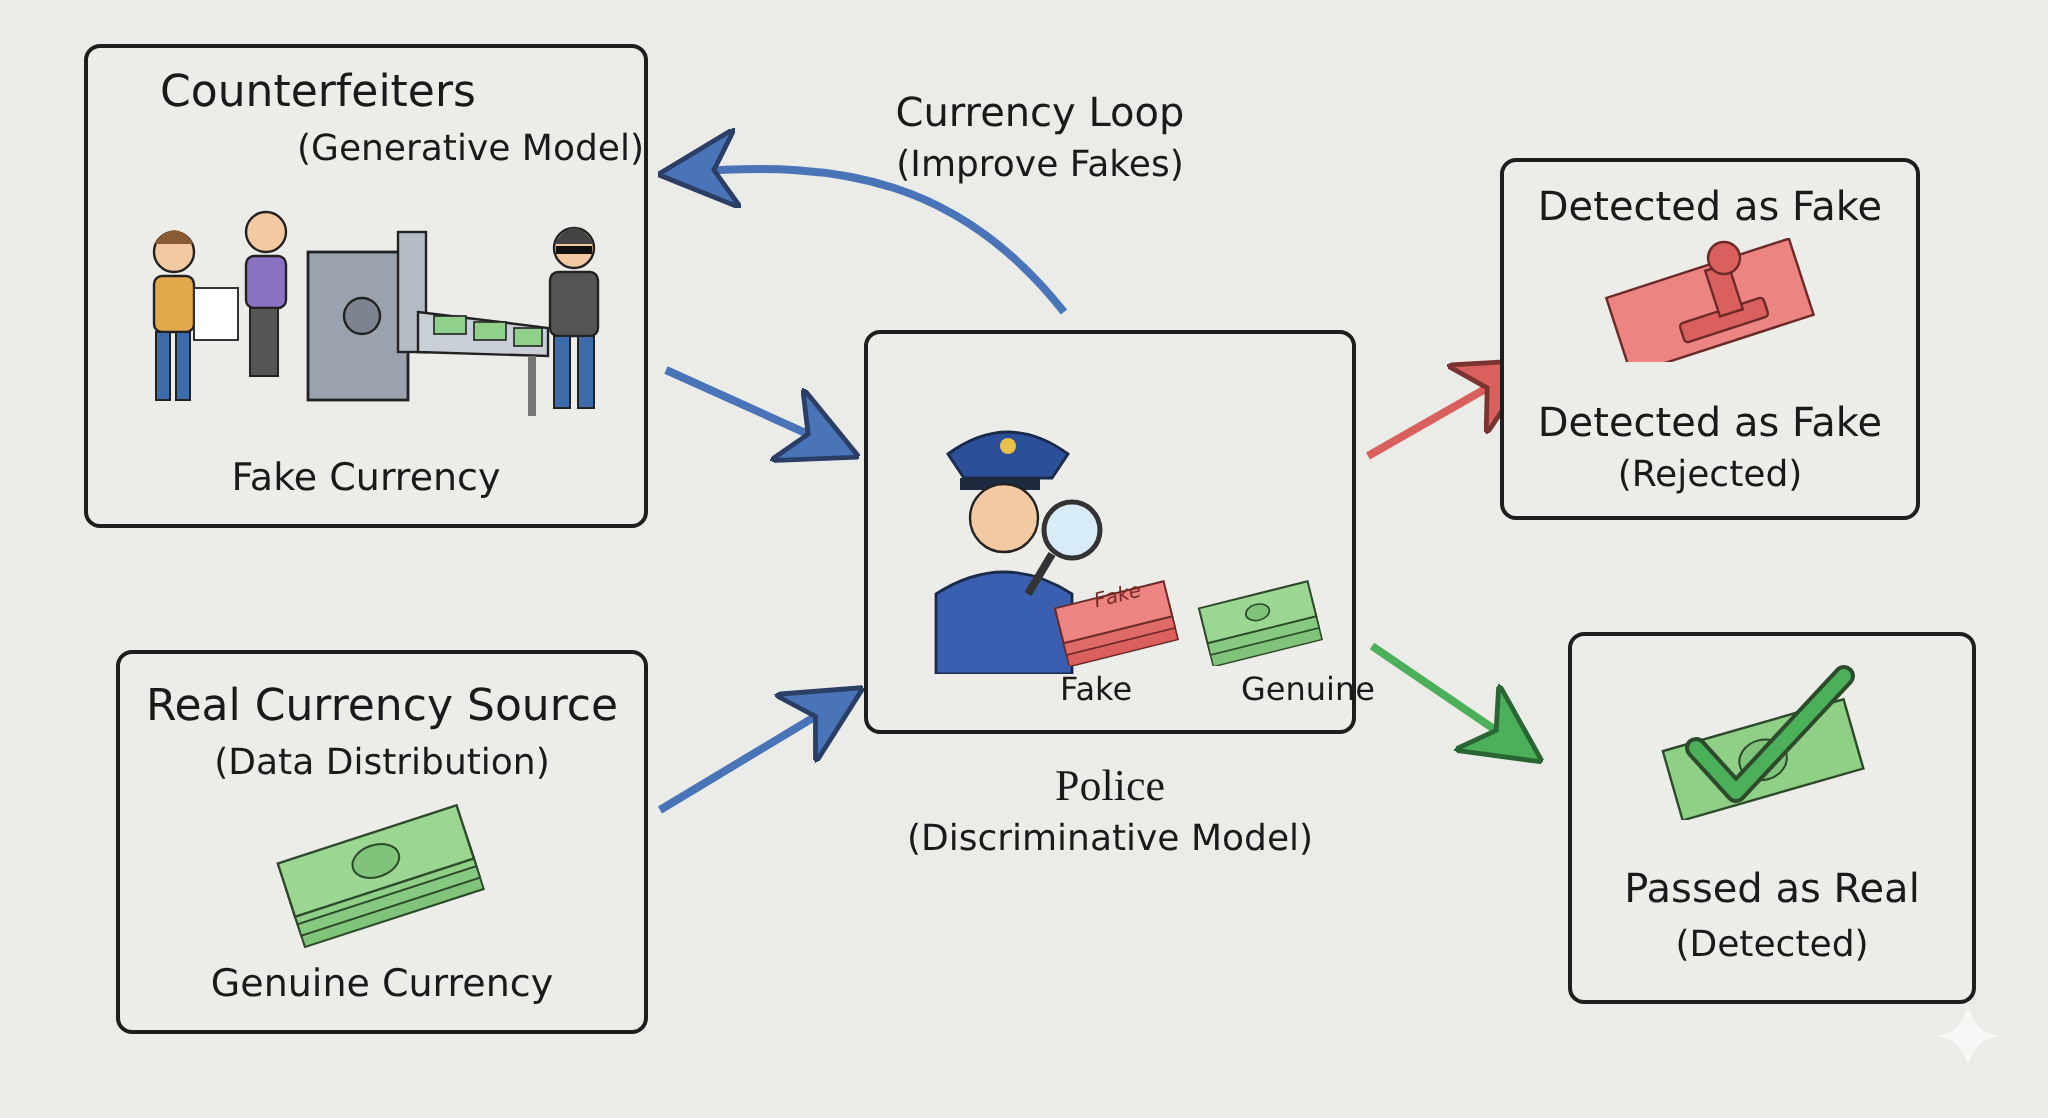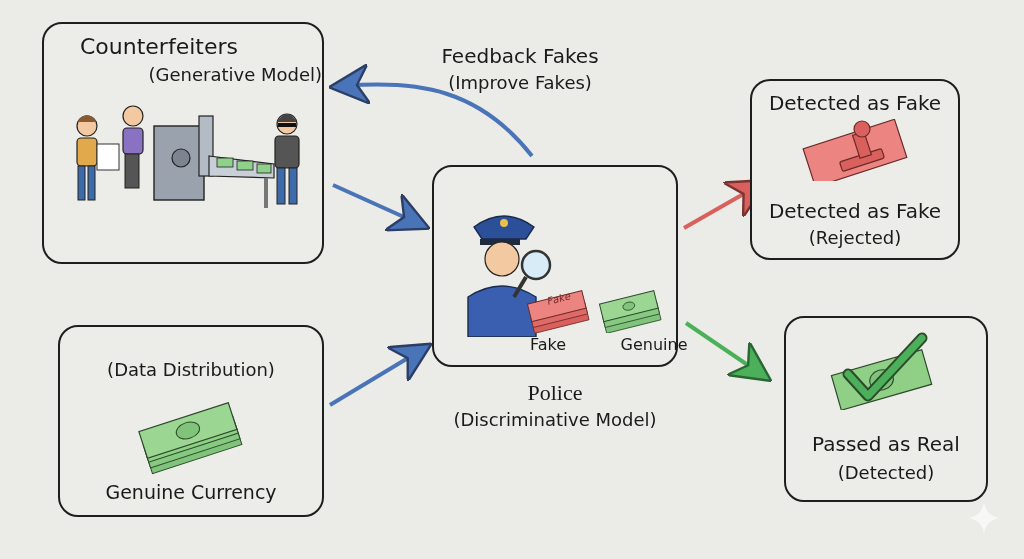--- a/index.html
+++ b/index.html
@@ -5,21 +5,21 @@
     html, body { margin: 0; padding: 0; }
     body {
       width: 1024px; height: 559px; position: relative; overflow: hidden;
       background: #ebebe8;
       font-family: "DejaVu Sans", sans-serif;
       color: #1a1a1a;
     }
     .box {
       position: absolute;
       border: 2.5px solid #1e1e1e;
-      border-radius: 20px;
+      border-radius: 8px;
       background: #ecece9;
       box-sizing: border-box;
     }
     .title { position: absolute; left: 0; right: 0; text-align: center; font-size: 22px; }
     .subtitle { position: absolute; left: 0; right: 0; text-align: center; font-size: 18px; }
     .caption { position: absolute; left: 0; right: 0; text-align: center; font-size: 19px; }
     .free { position: absolute; text-align: center; }
     svg.arrows { position: absolute; left: 0; top: 0; }
     .illus { position: absolute; }
   </style>
@@ -78,37 +78,39 @@
 
     <g>
       <circle cx="228" cy="28" r="10" fill="#f2c9a0" stroke="#222" stroke-width="1.2"></circle>
       <path d="M218,26 q10,-16 20,0 z" fill="#444"></path>
       <rect x="219" y="27" width="18" height="4" fill="#111"></rect>
       <rect x="216" y="40" width="24" height="32" rx="4" fill="#555" stroke="#222" stroke-width="1.2"></rect>
       <rect x="218" y="72" width="8" height="36" fill="#3d6aa8" stroke="#222" stroke-width="1"></rect>
       <rect x="230" y="72" width="8" height="36" fill="#3d6aa8" stroke="#222" stroke-width="1"></rect>
     </g>
   </svg>
+  <div class="caption" style="top:204px;">Fake Currency</div>
 </div>
 
 <div class="box" style="left:58px; top:325px; width:266px; height:192px;">
-  <div class="subtitle" style="top:32px;">(Data Distribution)</div>
+  <div class="title" style="top:14px;">Real Currency Source</div>
+  <div class="subtitle" style="top:44px;">(Data Distribution)</div>
   <svg class="illus" width="110" height="75" style="left:76px; top:75px;" viewBox="0 0 110 75">
     <g transform="rotate(-18 55 38)">
       <rect x="8" y="40" width="94" height="18" fill="#7fc47a" stroke="#2d4a2b" stroke-width="1"></rect>
       <rect x="8" y="34" width="94" height="18" fill="#86c980" stroke="#2d4a2b" stroke-width="1"></rect>
       <rect x="8" y="28" width="94" height="18" fill="#8fcf86" stroke="#2d4a2b" stroke-width="1"></rect>
       <rect x="8" y="14" width="94" height="28" fill="#9bd792" stroke="#2d4a2b" stroke-width="1.2"></rect>
       <ellipse cx="55" cy="28" rx="12" ry="8" fill="#7fc47a" stroke="#2d4a2b" stroke-width="1"></ellipse>
     </g>
   </svg>
   <div class="caption" style="top:154px;text-align:center;">Genuine Currency</div>
 </div>
 
-<div class="free" style="left:420px; top:44px; width:200px; font-size:20px;">Feedback Fakes</div>
+<div class="free" style="left:420px; top:44px; width:200px; font-size:20px;">Currency Loop</div>
 <div class="free" style="left:420px; top:72px; width:200px; font-size:18px;">(Improve Fakes)</div>
 
 <div class="box" style="left:432px; top:165px; width:246px; height:202px;">
   <svg class="illus" width="100" height="130" style="left:20px; top:40px;" viewBox="0 0 100 130">
     <path d="M20,20 q30,-22 60,0 l-8,12 h-44 z" fill="#2c4f9a" stroke="#1a2a4a" stroke-width="1.4"></path>
     <circle cx="50" cy="16" r="4" fill="#e8c04a"></circle>
     <rect x="26" y="32" width="40" height="6" fill="#1e2a40"></rect>
     <circle cx="48" cy="52" r="17" fill="#f2c9a0" stroke="#222" stroke-width="1.2"></circle>
     <path d="M14,130 v-40 q34,-22 68,0 v40 z" fill="#3b5fb0" stroke="#1a2a4a" stroke-width="1.4"></path>
     <circle cx="82" cy="58" r="14" fill="#d8ecf7" stroke="#333" stroke-width="2.5"></circle>

